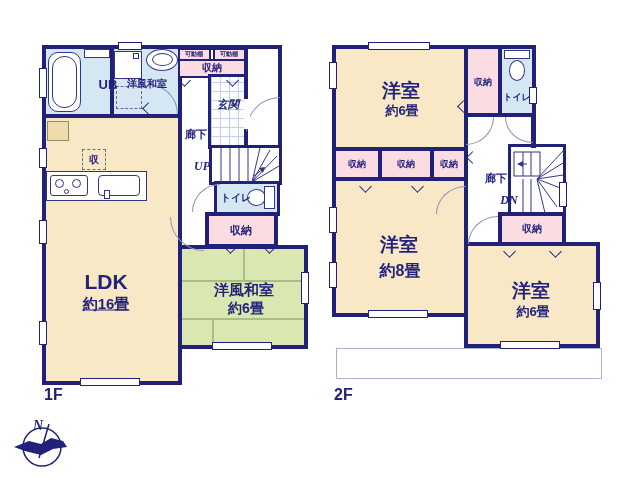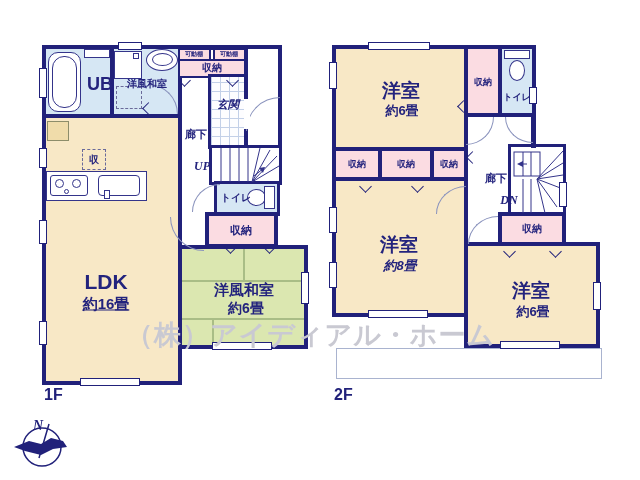--- a/index.html
+++ b/index.html
@@ -106,21 +106,21 @@
   <div class="arc arc-tl" style="left:246px;top:97px;width:34px;height:34px;"></div>
   <div class="arc arc-tl" style="left:192px;top:184px;width:28px;height:28px;"></div>
   <div class="arc arc-bl" style="left:170px;top:217px;width:34px;height:34px;"></div>
 
   <div class="vee" style="left:180px;top:76px;"></div>
   <div class="vee" style="left:228px;top:76px;"></div>
   <div class="vee" style="left:226px;top:243px;"></div>
   <div class="vee" style="left:265px;top:243px;"></div>
   <div class="vee" style="left:144px;top:104px;transform:rotate(135deg);"></div>
 
-  <div class="lbl" style="left:100px;top:84px;font-size:18px;">UB</div>
+  <div class="lbl" style="left:108px;top:84px;font-size:13px;">UB</div>
   <div class="lbl" style="left:147px;top:84px;font-size:10px;">洋風和室</div>
   <div class="lbl" style="left:194px;top:54px;font-size:10px;transform:translate(-50%,-50%) scale(0.6);">可動棚</div>
   <div class="lbl" style="left:229px;top:54px;font-size:10px;transform:translate(-50%,-50%) scale(0.6);">可動棚</div>
   <div class="lbl" style="left:212px;top:68px;font-size:10px;">収納</div>
   <div class="lbl" style="left:228px;top:104px;font-size:11px;font-style:italic;">玄関</div>
   <div class="lbl" style="left:196px;top:134px;font-size:11px;">廊下</div>
   <div class="lbl serif" style="left:202px;top:166px;font-size:12px;">UP</div>
   <div class="lbl" style="left:236px;top:198px;font-size:10px;">トイレ</div>
   <div class="lbl" style="left:241px;top:230px;font-size:11px;">収納</div>
   <div class="lbl" style="left:94px;top:160px;font-size:10px;">収</div>
@@ -190,26 +190,25 @@
   <div class="lbl" style="left:402px;top:110px;font-size:13px;">約6畳</div>
   <div class="lbl" style="left:483px;top:82px;font-size:9px;">収納</div>
   <div class="lbl" style="left:517px;top:97px;font-size:9px;">トイレ</div>
   <div class="lbl" style="left:357px;top:164px;font-size:9px;">収納</div>
   <div class="lbl" style="left:406px;top:164px;font-size:9px;">収納</div>
   <div class="lbl" style="left:449px;top:164px;font-size:9px;">収納</div>
   <div class="lbl" style="left:496px;top:178px;font-size:11px;">廊下</div>
   <div class="lbl serif" style="left:509px;top:200px;font-size:12px;">DN</div>
   <div class="lbl" style="left:532px;top:229px;font-size:10px;">収納</div>
   <div class="lbl" style="left:399px;top:244px;font-size:19px;">洋室</div>
-  <div class="lbl" style="left:400px;top:265px;font-size:13px;font-style:italic;">約8畳</div>
+  <div class="lbl" style="left:400px;top:271px;font-size:16px;">約8畳</div>
   <div class="lbl" style="left:531px;top:290px;font-size:19px;">洋室</div>
   <div class="lbl" style="left:533px;top:311px;font-size:13px;">約6畳</div>
   <div class="floor-tag" style="left:334px;top:386px;">2F</div>
 
-  <div id="watermark">（株）アイディアル・ホーム</div>
 
   <svg style="position:absolute;left:12px;top:416px;z-index:6;" width="58" height="58" viewBox="0 0 58 58">
     <circle cx="30" cy="31" r="19" fill="none" stroke="#21217a" stroke-width="1.5"></circle>
     <line x1="37" y1="8" x2="27" y2="42" stroke="#21217a" stroke-width="1.5"></line>
     <polygon points="2,31 17,25 29,28 39,22 51,25 55,31 41,33 29,39 13,35" fill="#21217a"></polygon>
     <text x="21" y="14" font-family="Liberation Serif, DejaVu Serif, serif" font-style="italic" font-weight="bold" font-size="14" fill="#21217a"><tspan>N</tspan></text>
   </svg>
 
 </div>
 

